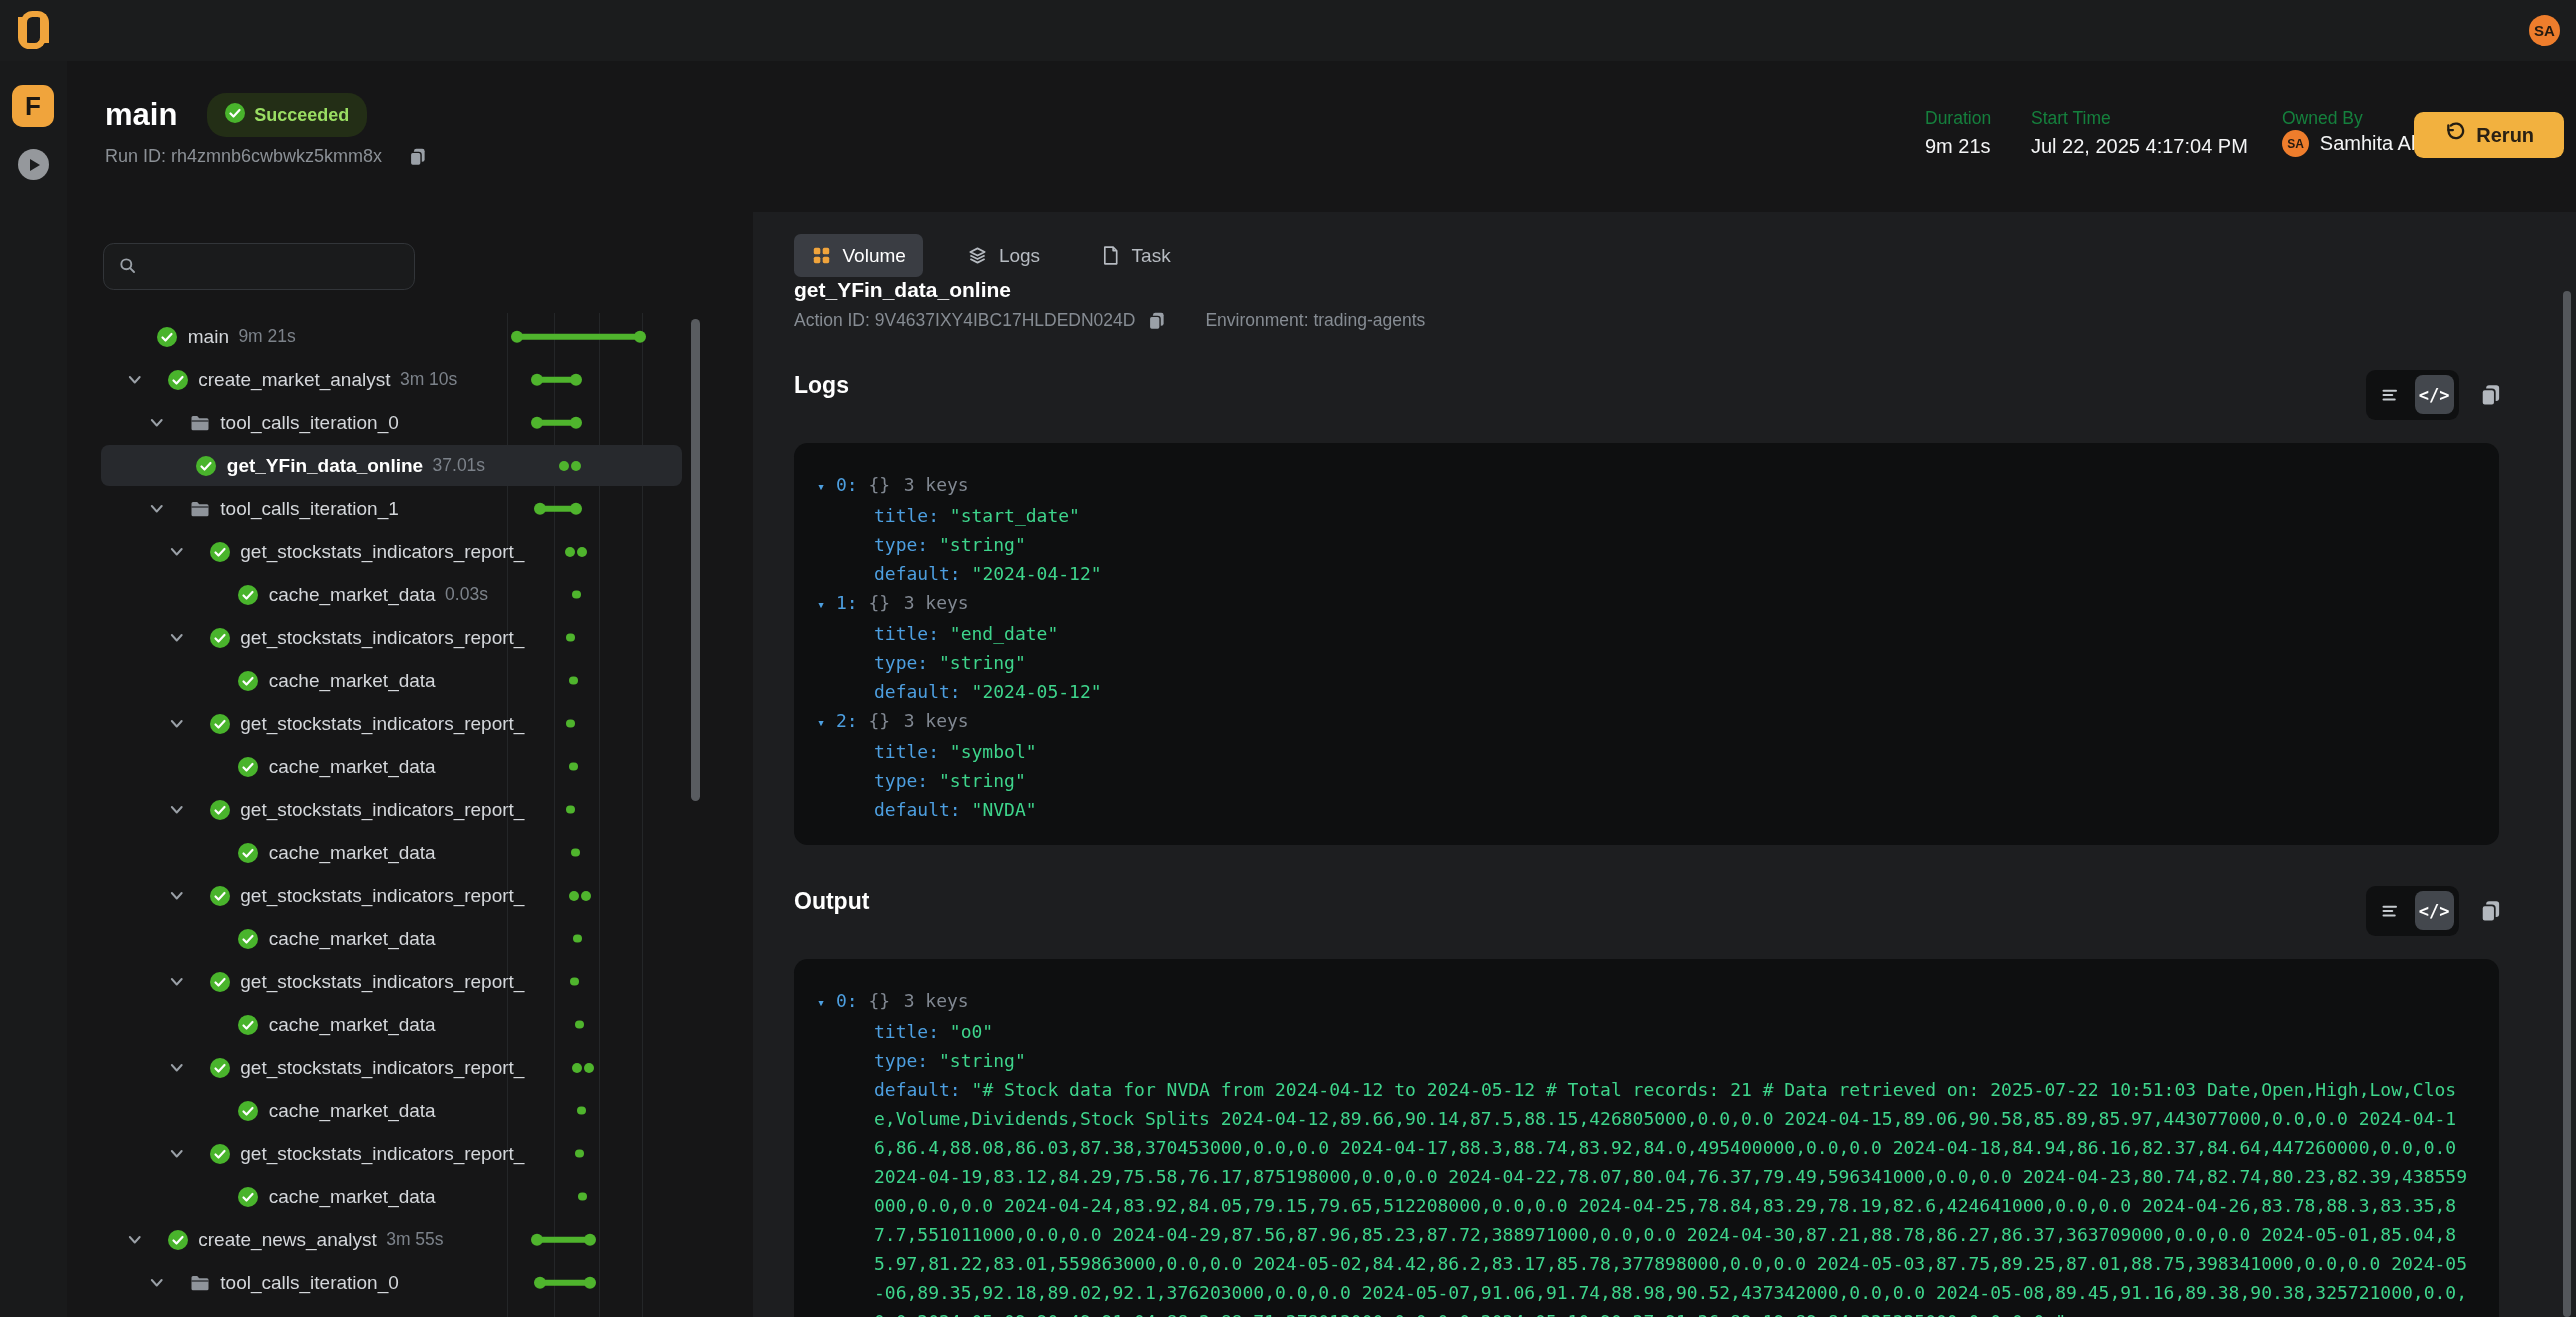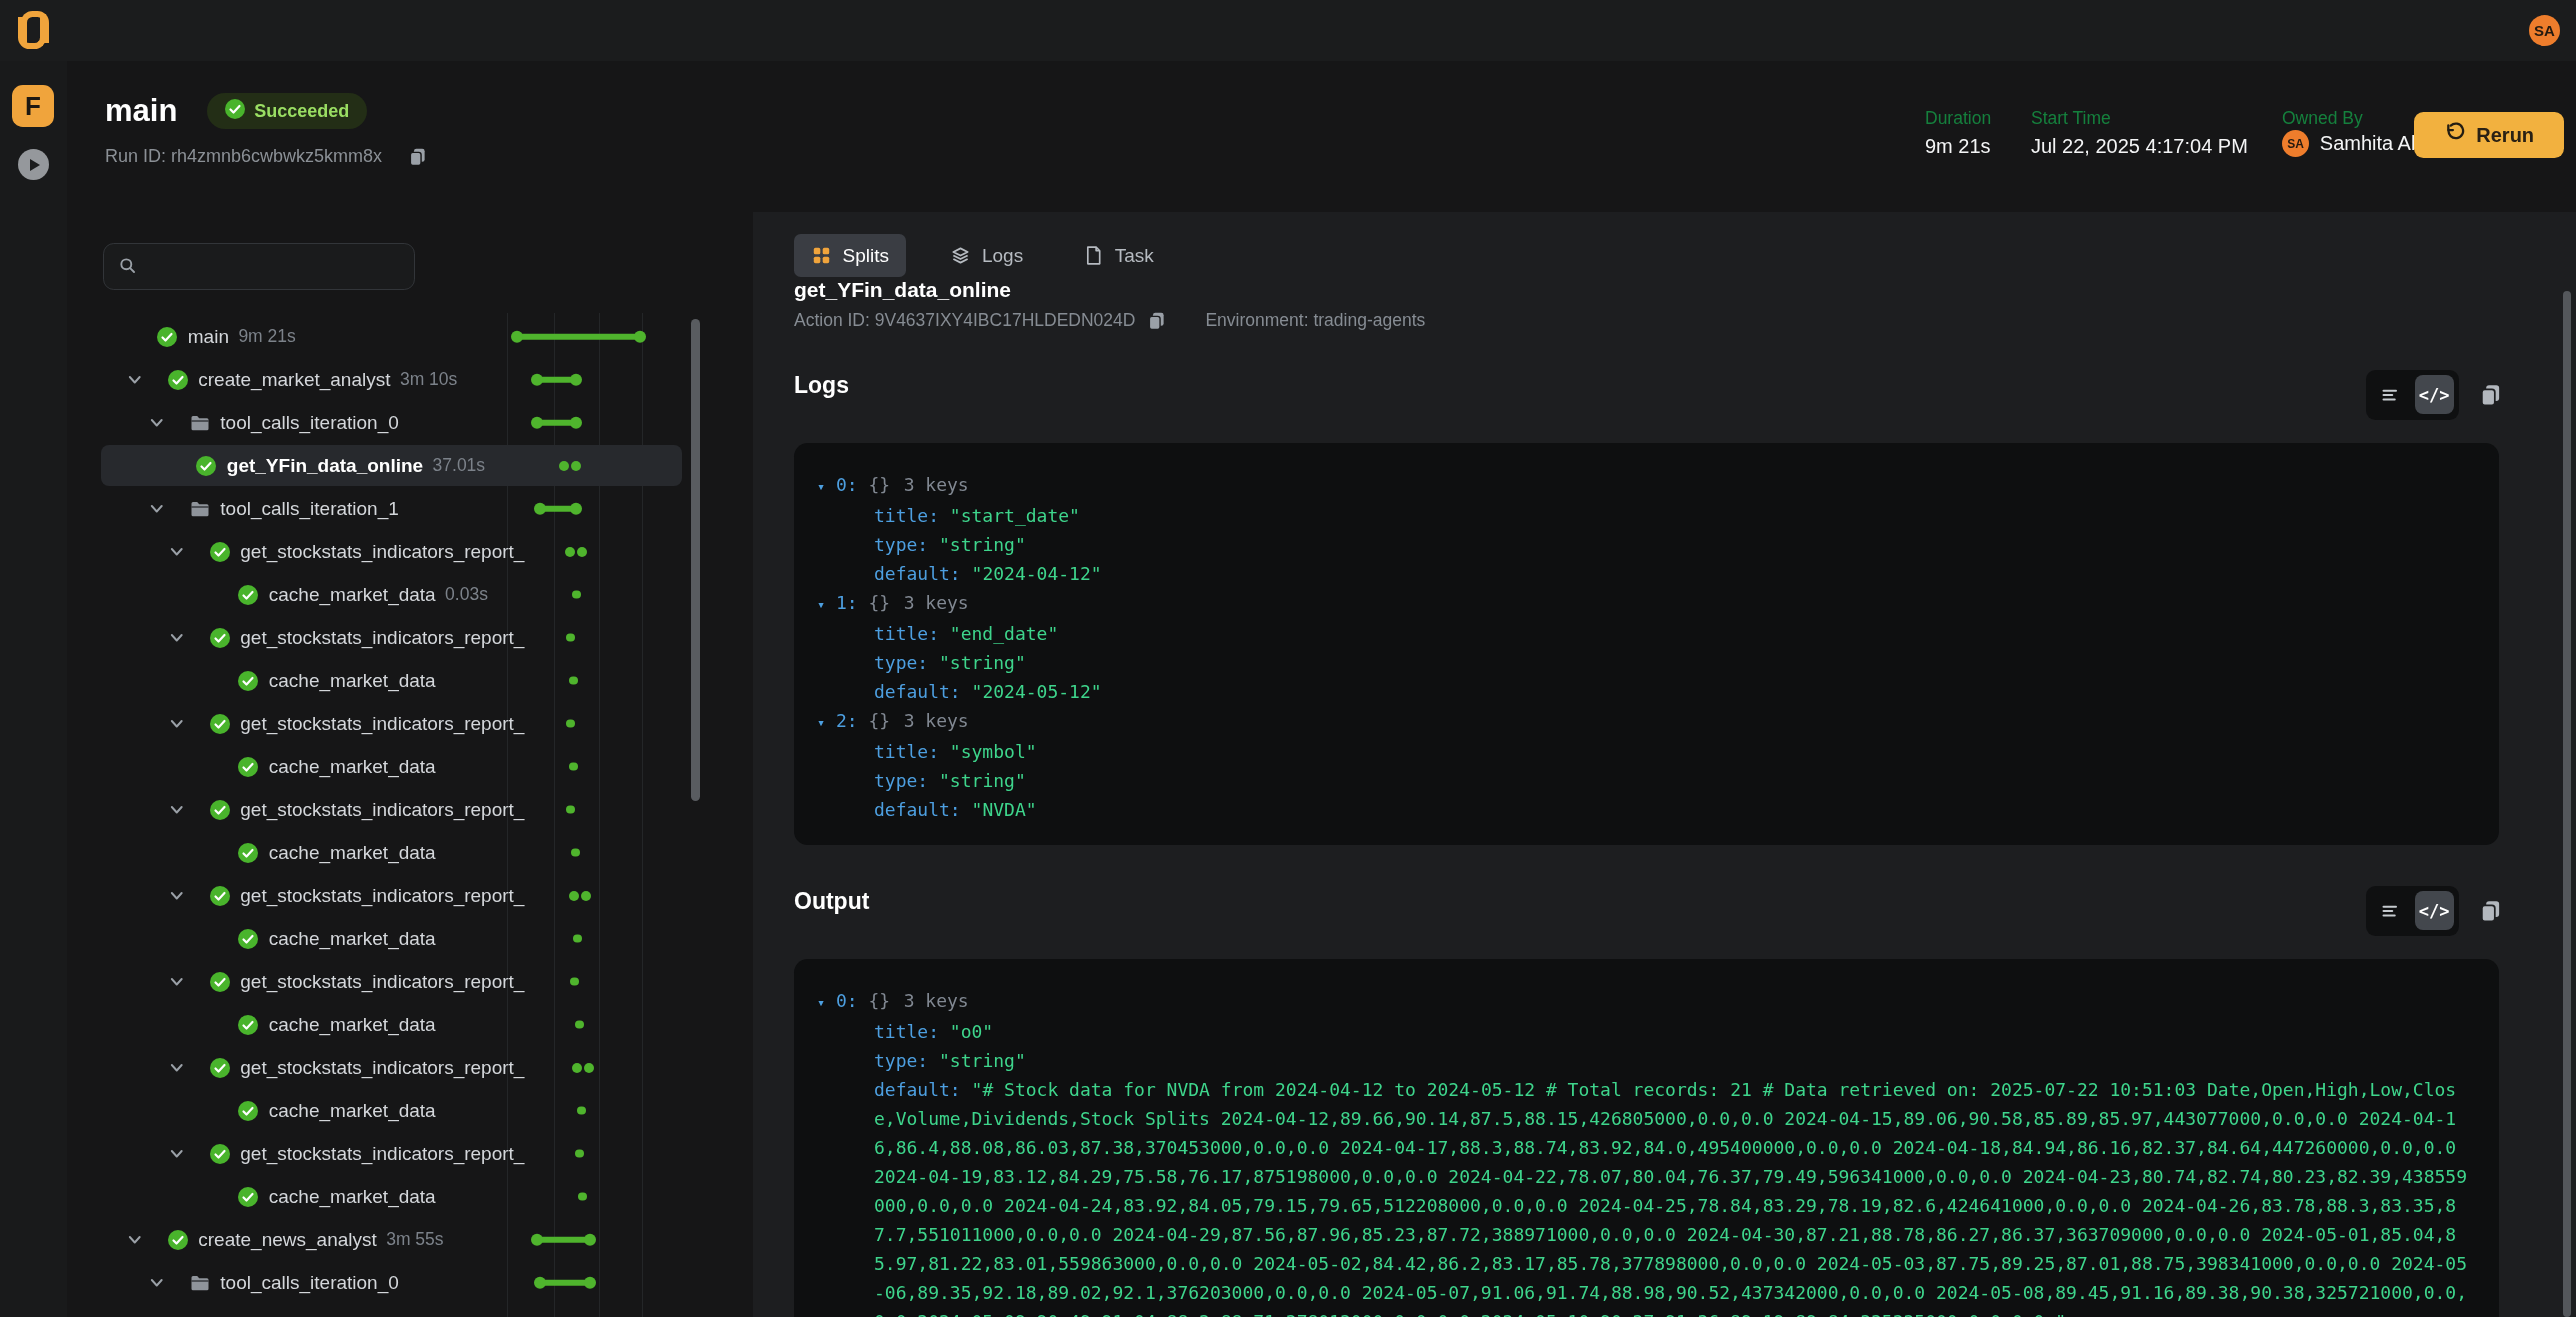--- a/index.html
+++ b/index.html
@@ -20,21 +20,21 @@
   
   .rail{position:absolute;left:0;top:61px;width:67px;bottom:0;background:#191a1b}
   .fbtn{position:absolute;left:12px;top:24px;width:42px;height:42px;border-radius:10.8px;background:#f0a43c;color:#1d1812;font-weight:bold;font-size:26px;display:flex;align-items:center;justify-content:center}
   .playbtn{position:absolute;left:18px;top:88px;width:31px;height:31px;border-radius:50%;background:#95989c;display:flex;align-items:center;justify-content:center}
   .playbtn .tri{width:0;height:0;border-left:10.8px solid #1b1c1d;border-top:6.7px solid transparent;border-bottom:6.7px solid transparent;margin-left:3.4px}
 
   
   .runheader{position:absolute;left:67px;top:61px;right:0;height:152px}
   .title-row{position:absolute;left:38px;top:32px;display:flex;align-items:center;gap:30px}
   .run-title{font-size:31px;font-weight:bold;color:#fff}
-  .badge{display:flex;align-items:center;gap:9.4px;background:#232e16;border-radius:19px;height:36px;padding:0 17.5px;color:#9ade63;font-size:18px;font-weight:600}
+  .badge{display:flex;align-items:center;gap:9.4px;background:#232e16;border-radius:19px;height:44px;padding:0 17.5px;color:#9ade63;font-size:18px;font-weight:600}
   .runid{position:absolute;left:38px;top:85px;display:flex;align-items:center;gap:26px;color:#8b9096;font-size:18px}
   .meta-label{position:absolute;top:47px;color:#15803d;font-size:17.5px}
   .meta-value{position:absolute;top:74px;color:#f4f5f6;font-size:20px;white-space:nowrap}
   .owner-val{display:flex;align-items:center;gap:10.8px}
   .avatar.small{width:27px;height:27px;font-size:12px}
   .rerun{position:absolute;left:2347px;top:51px;width:150px;height:46px;background:#f2b13f;border-radius:9.4px;display:flex;align-items:center;justify-content:center;gap:10.8px;color:#2a2114;font-size:20px;font-weight:bold;cursor:pointer}
 
   
   .tree{position:absolute;left:67px;top:212px;width:685px;bottom:0}
   .gridline{position:absolute;top:101px;bottom:0;width:0.7px;background:#242628}
@@ -486,21 +486,21 @@
         <span style="display: flex;">
           <svg width="19" height="19" viewBox="0 0 16 16">
             <g fill="#f0a43c">
               <rect x="1.5" y="1.5" width="5.5" height="5.5" rx="1.4"></rect>
               <rect x="9" y="1.5" width="5.5" height="5.5" rx="1.4"></rect>
               <rect x="1.5" y="9" width="5.5" height="5.5" rx="1.4"></rect>
               <rect x="9" y="9" width="5.5" height="5.5" rx="1.4"></rect>
             </g>
           </svg>
         </span>
-        <span>Splits</span>
+        <span>Volume</span>
       </div>
       <div class="tab">
         <span style="display: flex;">
           <svg width="19" height="19" viewBox="0 0 16 16" fill="none" stroke="#b6bbc1" stroke-width="1.5" stroke-linejoin="round">
             <path d="M8 2 L14 5 L8 8 L2 5 Z"></path>
             <path d="M2 8 L8 11 L14 8"></path>
             <path d="M2 11 L8 14 L14 11"></path>
           </svg>
         </span>
         <span>Logs</span>

